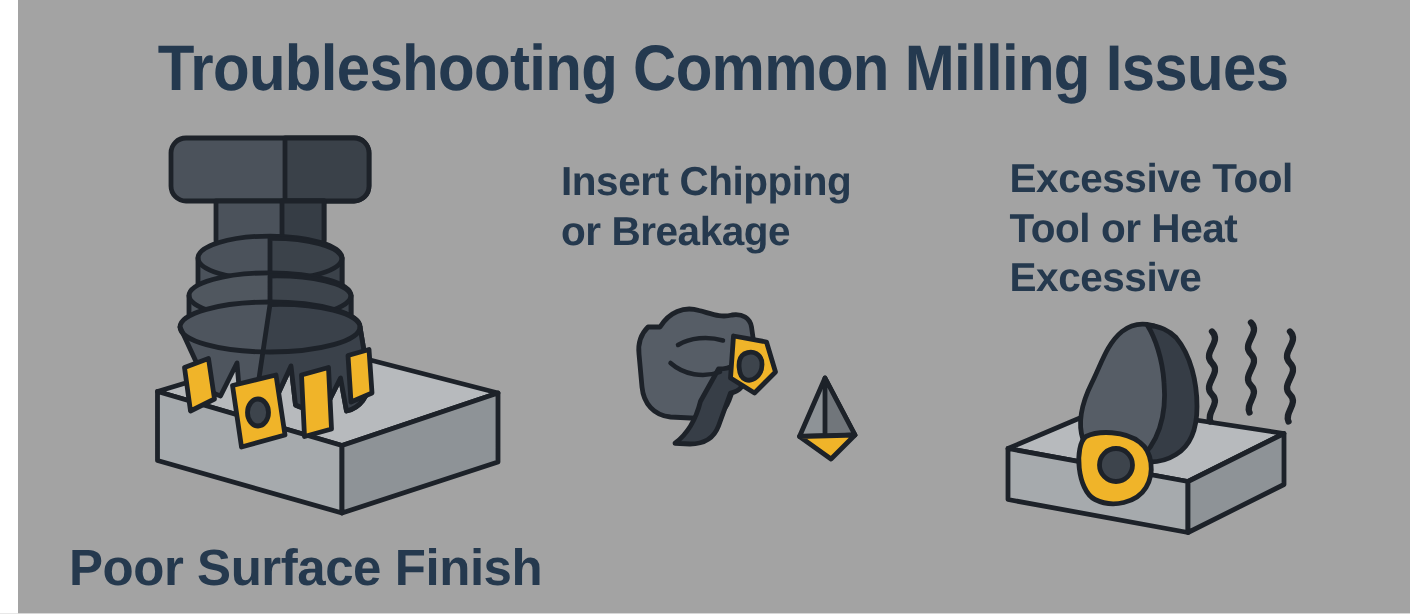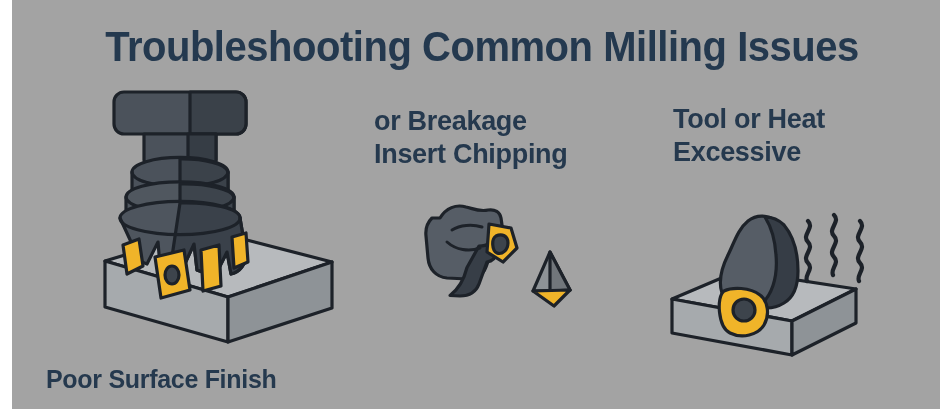--- a/index.html
+++ b/index.html
@@ -51,21 +51,21 @@
   .panel-heading span { display: block; }
 
   #heading-2 { left: 362px; top: 105px; width: 250px; }
   #heading-3 { left: 661px; top: 103px; width: 245px; }
 
   
   .panel-caption {
     position: absolute;
     font-family: "Liberation Sans", sans-serif;
     font-weight: bold;
-    font-size: 25px;
+    font-size: 34px;
     line-height: 32px;
     color: #25394e;
     letter-spacing: -0.3px;
   }
   #caption-1 { left: 34px; top: 363px; width: 320px; }
 
   
   .illus { position: absolute; }
   #illus-1 { left: 48px;  top: 90px;  width: 290px; height: 275px; }
   #illus-2 { left: 395px; top: 190px; width: 185px; height: 130px; }
@@ -137,22 +137,22 @@
           <polygon points="141,160 159,155 161,196 143,201" fill="#f0b429"></polygon>
           <polygon points="172,147 186,143 188,172 174,178" fill="#f0b429"></polygon>
         </g>
       </g>
     </svg>
   </div>
 
   <div class="panel-caption" id="caption-1">Poor Surface Finish</div>
 
   <div class="panel-heading" id="heading-2">
+    <span>Insert Chipping</span>
     <span>or Breakage</span>
-    <span>Insert Chipping</span>
   </div>
 
   <div class="illus" id="illus-2">
     <svg viewBox="0 0 185 130" xmlns="http://www.w3.org/2000/svg">
       <g stroke="#1d2229" stroke-width="3.2" stroke-linejoin="round" stroke-linecap="round">
 
         <g>
           <path d="M33,28
                    c6,-10 16,-14 26,-11
                    c8,2 14,5 22,3
@@ -180,20 +180,21 @@
         <g>
           <polygon points="143,62 163,100 126,101" fill="#8e9397"></polygon>
           <polygon points="143,62 163,100 143,101" fill="#71767b"></polygon>
           <polygon points="126,101 163,100 147,116" fill="#f0b429"></polygon>
         </g>
       </g>
     </svg>
   </div>
 
   <div class="panel-heading" id="heading-3">
+    <span>Excessive Tool</span>
     <span>Tool or Heat</span>
     <span>Excessive</span>
   </div>
 
   <div class="illus" id="illus-3">
     <svg viewBox="0 0 250 160" xmlns="http://www.w3.org/2000/svg">
       <g stroke="#1d2229" stroke-width="3.2" stroke-linejoin="round" stroke-linecap="round">
 
         <g>
           <polygon points="12,94 78,66 196,84 132,116" fill="#b7babd"></polygon>

